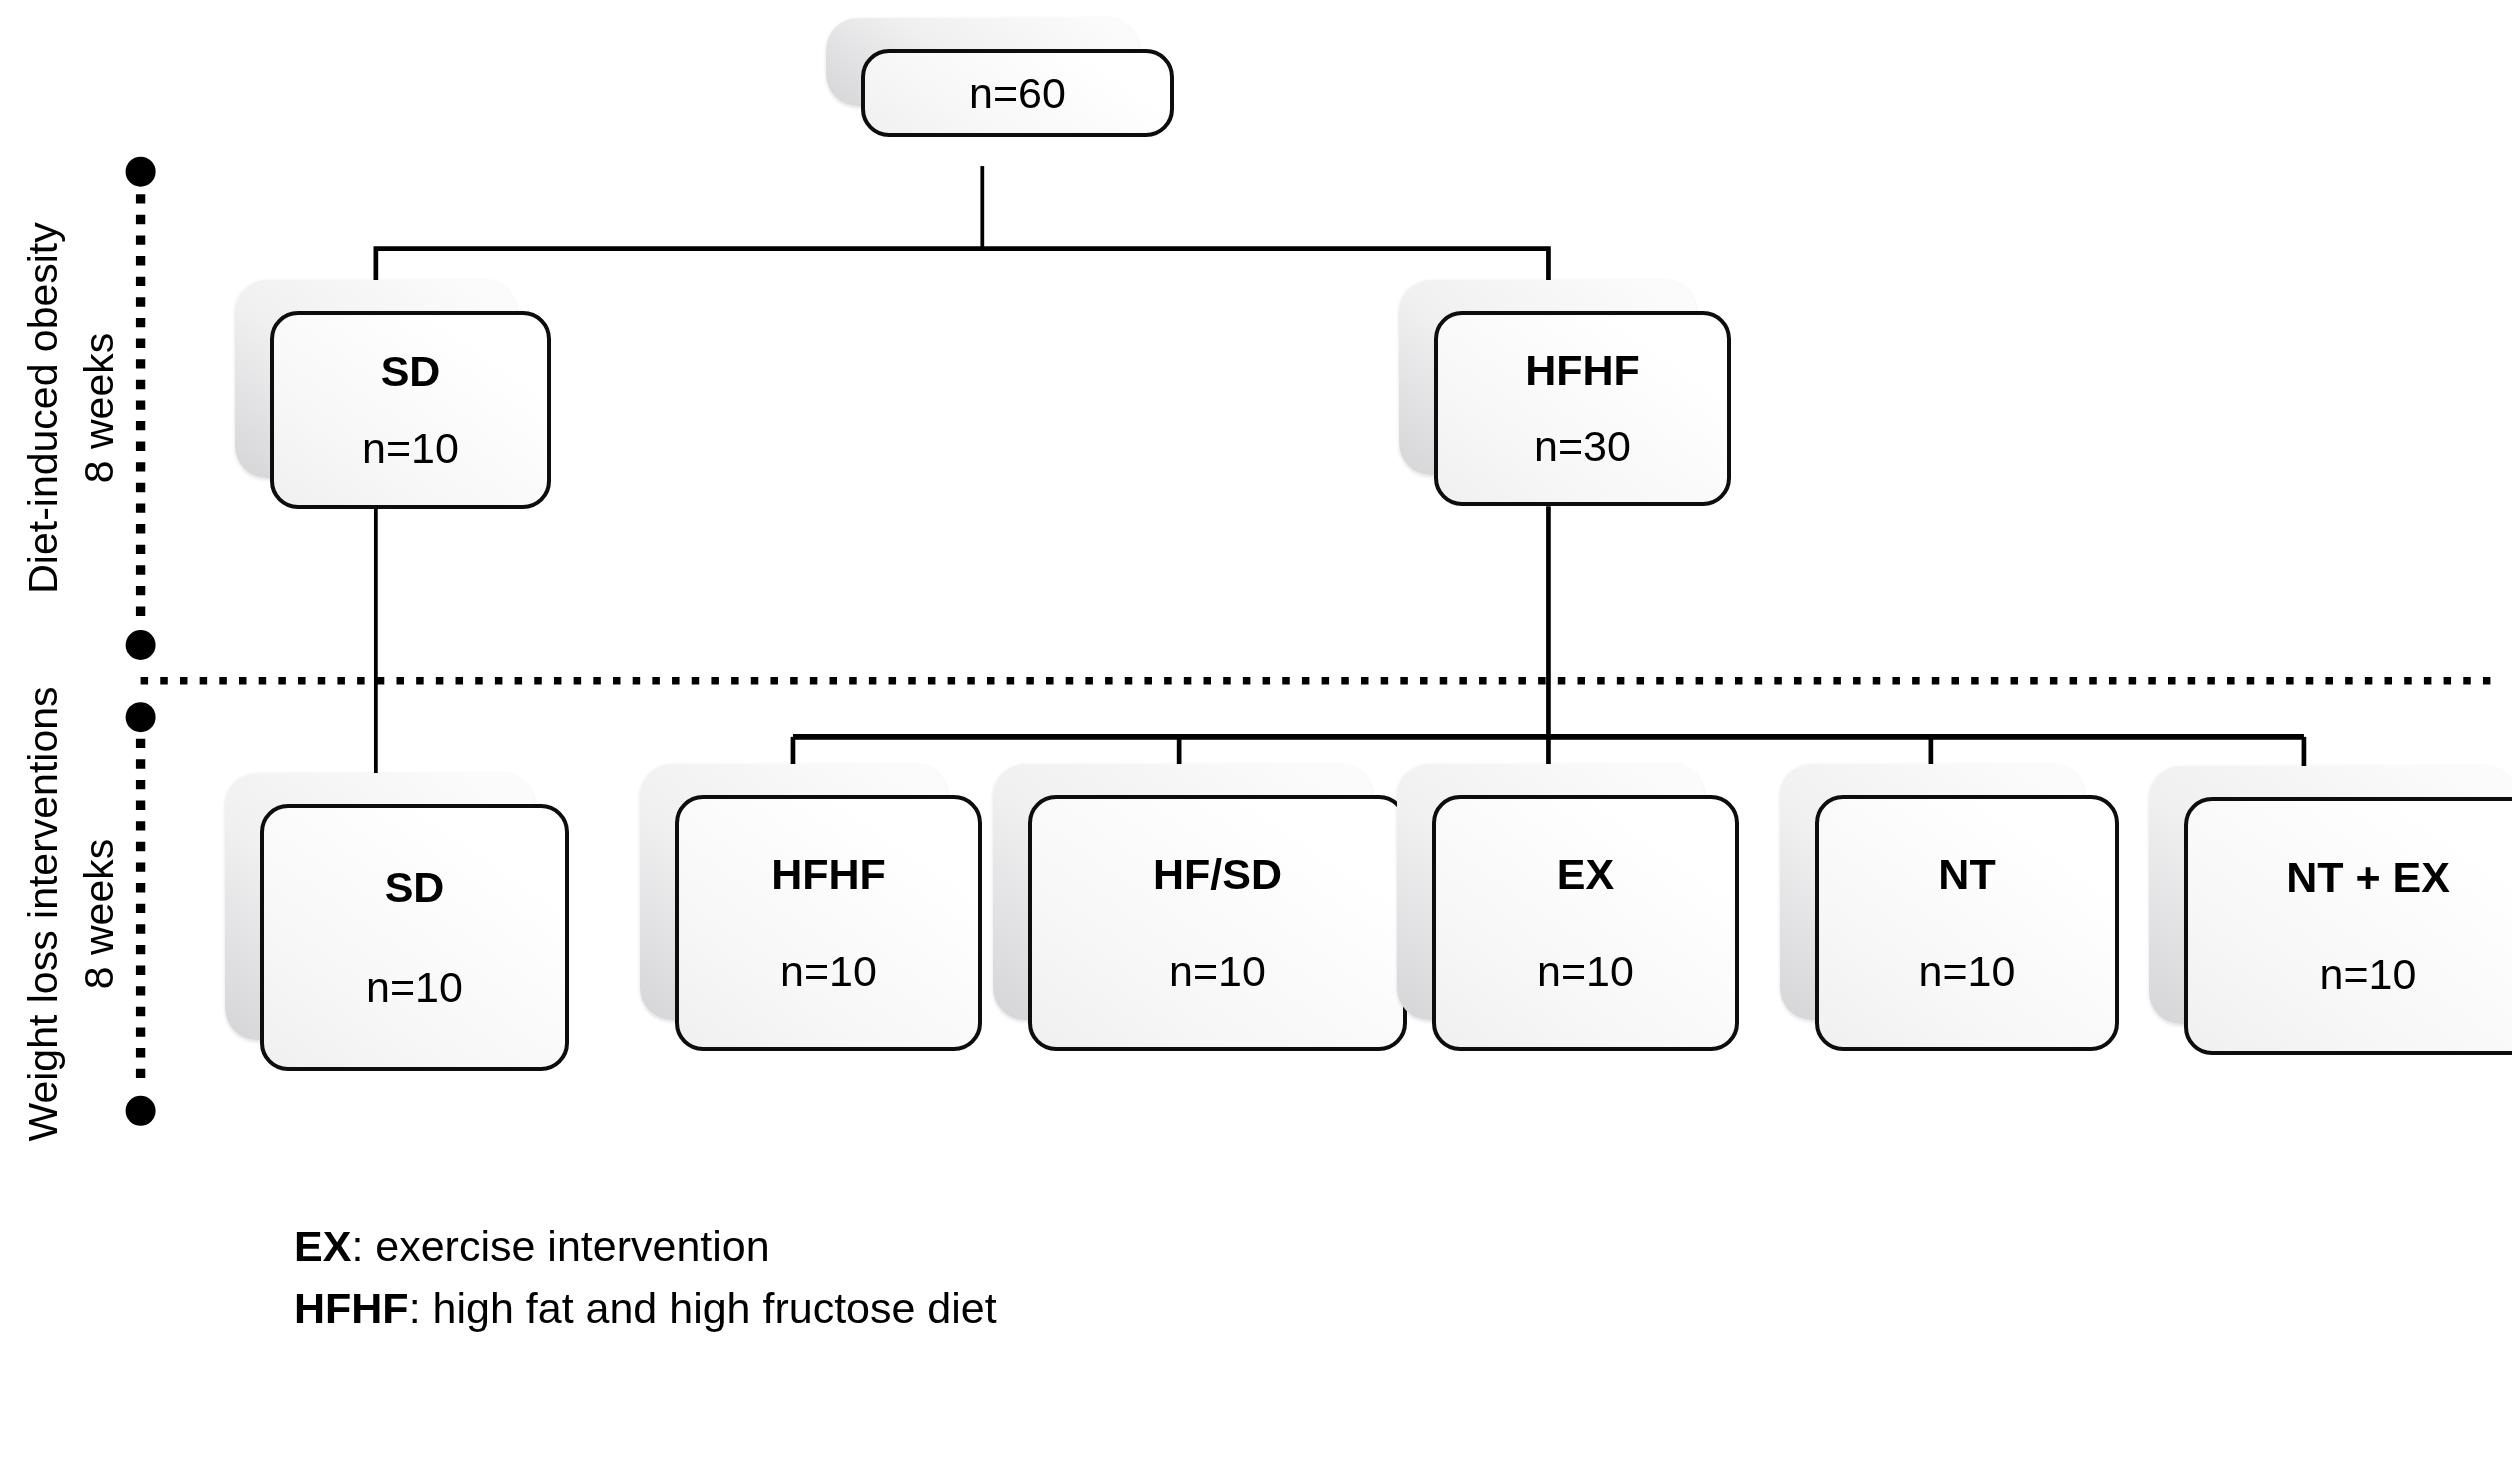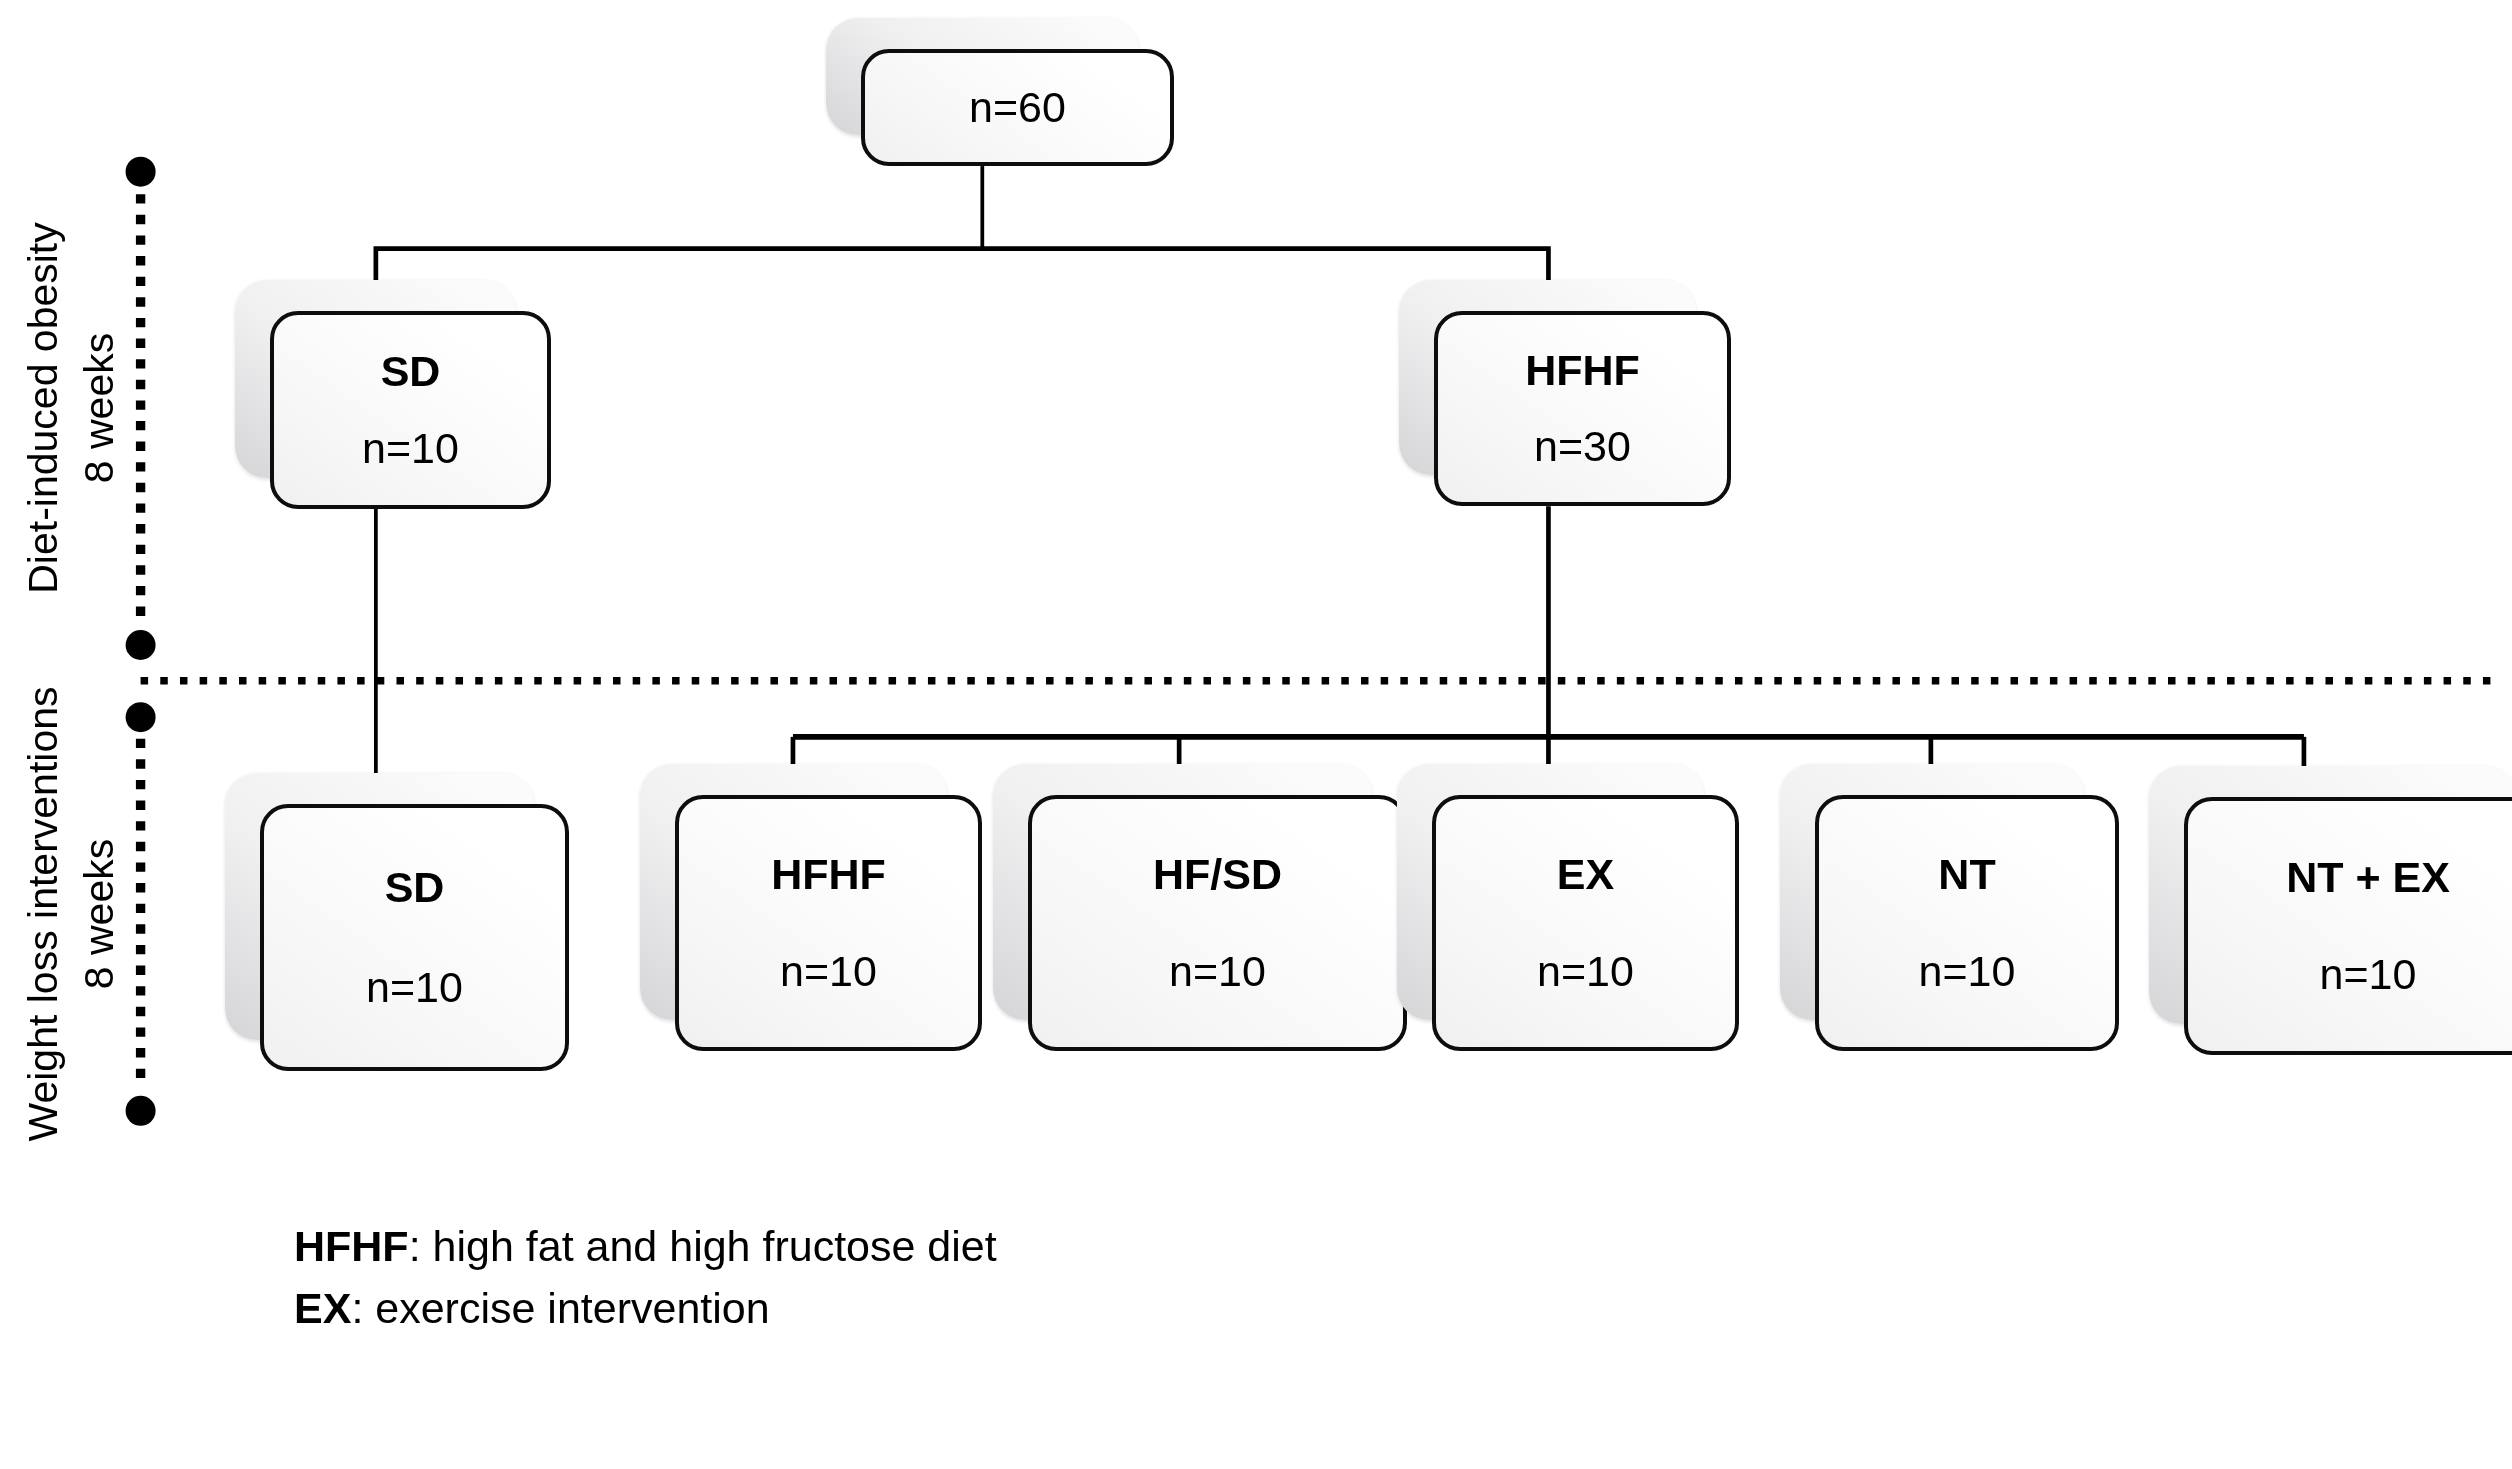--- a/index.html
+++ b/index.html
@@ -18,21 +18,21 @@
   }
   .node .box{
     position:absolute;left:0;top:0;width:100%;height:100%;box-sizing:border-box;
     border:4.7px solid #0d0d0d;border-radius:28px;z-index:2;
     background:linear-gradient(215deg,#ffffff 20%,#f7f7f8 70%,#f0f0f1 100%);
     display:flex;flex-direction:column;align-items:center;justify-content:space-evenly;
   }
   .node .box .nlabel{font-size:43px;font-weight:700;line-height:1;}
   .node .box .nvalue{font-size:43px;font-weight:400;line-height:1;}
   
-  .n-total {left:861px; top:49px;  width:313px;height:117px;}
+  .n-total {left:861px; top:49px;  width:313px;height:88px;}
   .n-sdtop {left:270px; top:311px; width:281px;height:198px;}
   .n-hfhftop{left:1434px;top:311px; width:297px;height:195px;}
   .n-sdb   {left:260px; top:804px; width:309px;height:267px;}
   .n-hfhfb {left:675px; top:795px; width:307px;height:256px;}
   .n-hfsdb {left:1028px;top:795px; width:379px;height:256px;}
   .n-exb   {left:1432px;top:795px; width:307px;height:256px;}
   .n-ntb   {left:1815px;top:795px; width:304px;height:256px;}
   .n-ntexb {left:2184px;top:797px; width:368px;height:258px;}
   
   .phase{
@@ -157,18 +157,18 @@
 
   <div class="node n-ntexb">
     <div class="shadow"></div>
     <div class="box">
       <span class="nlabel">NT + EX</span>
       <span class="nvalue">n=10</span>
     </div>
   </div>
 
   <div class="legend">
+    <div class="row"><b>EX</b><span>: exercise intervention</span></div>
     <div class="row"><b>HFHF</b><span>: high fat and high fructose diet</span></div>
-    <div class="row"><b>EX</b><span>: exercise intervention</span></div>
   </div>
 
 </div>
 
 
 </body></html>

